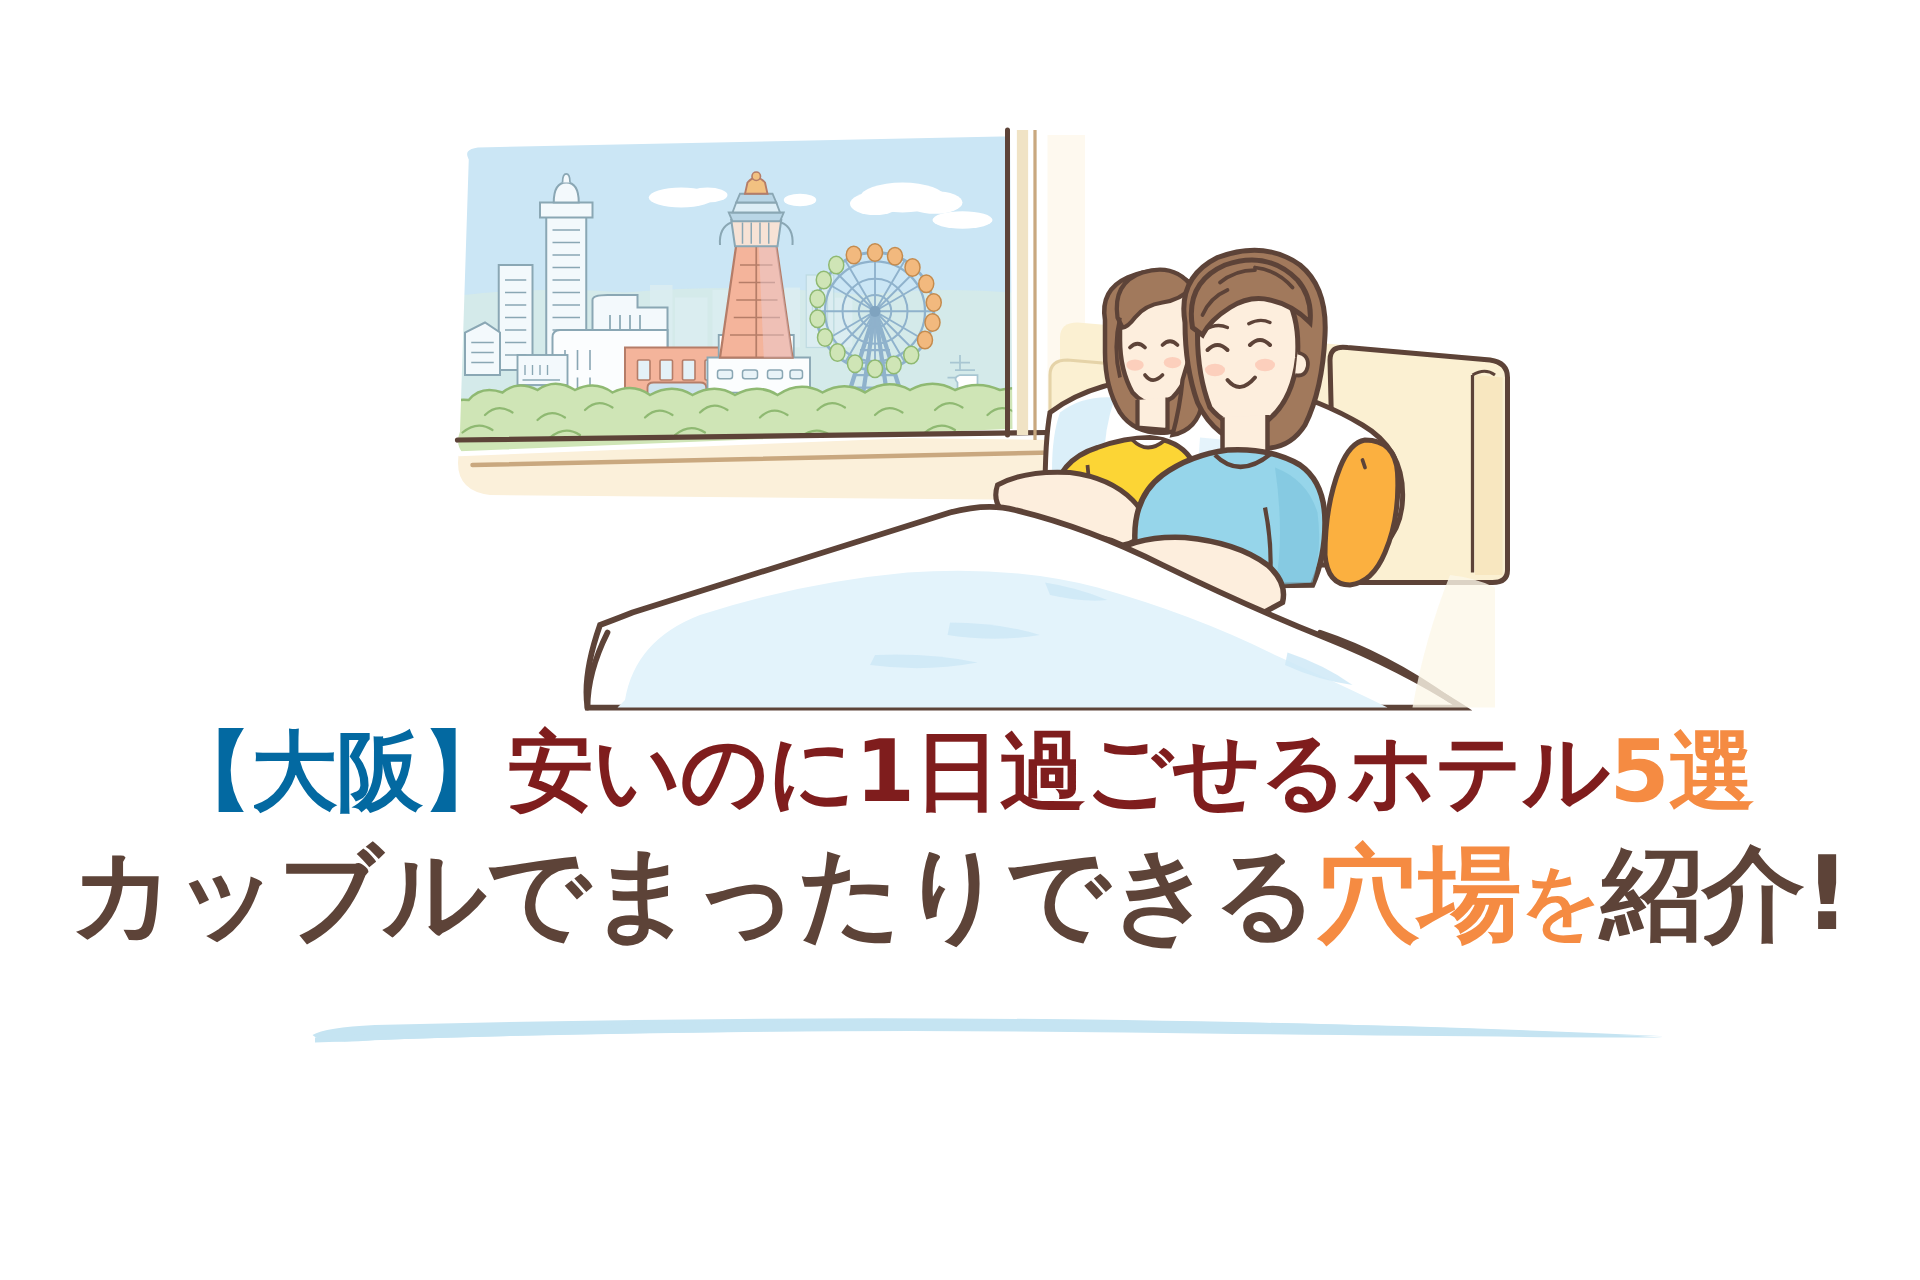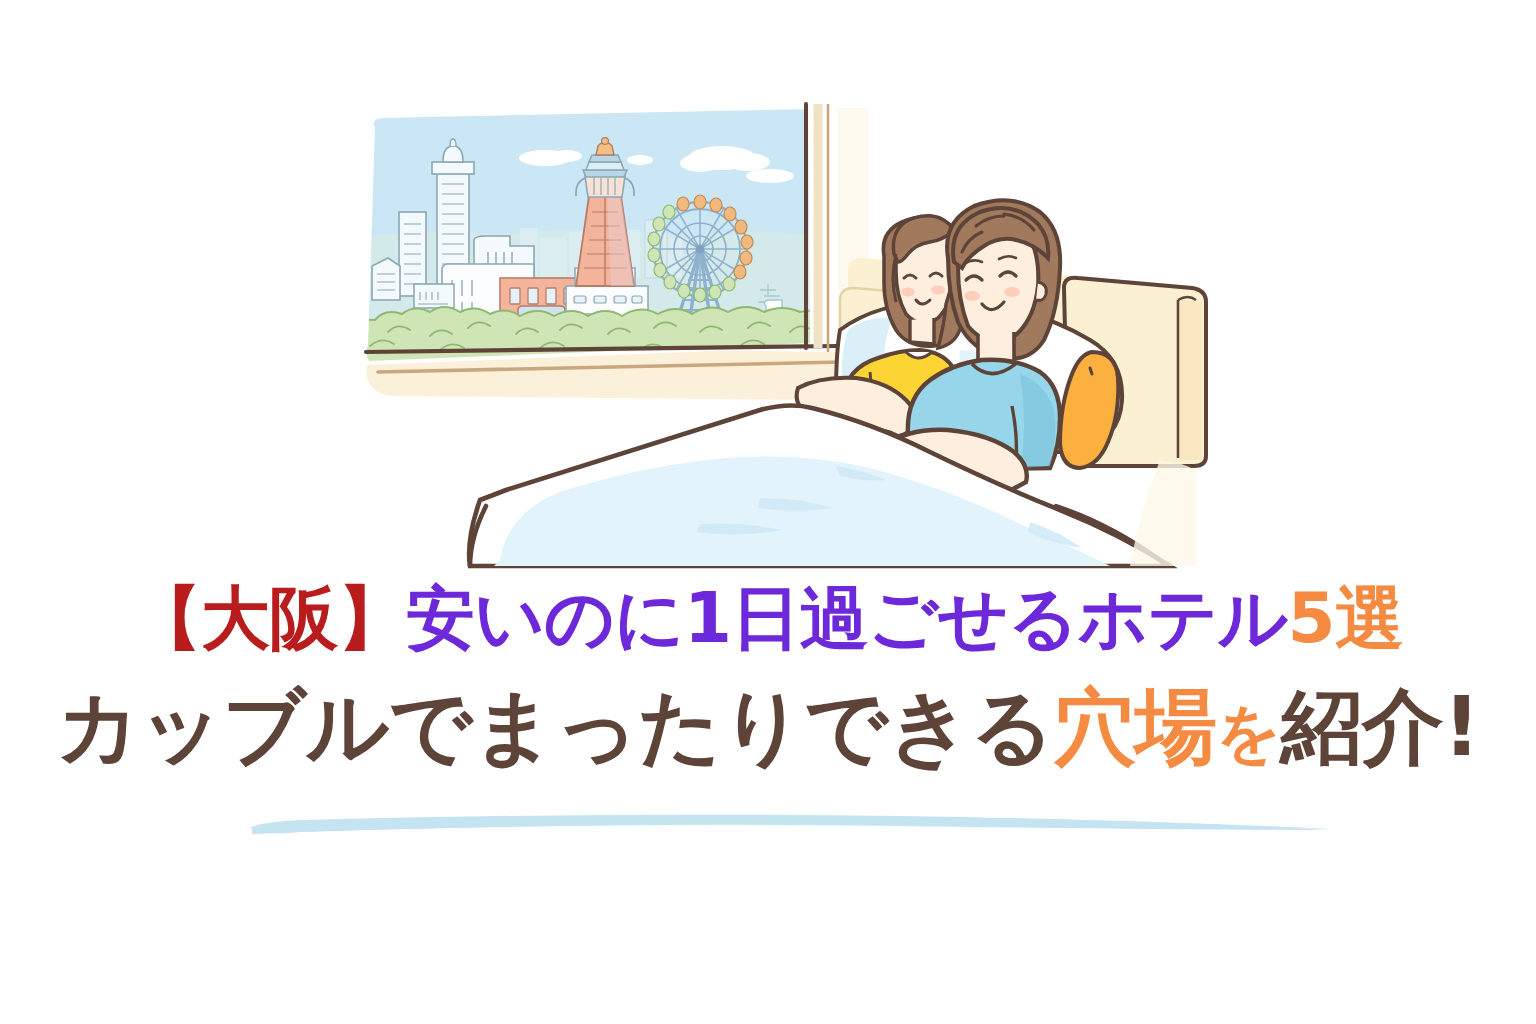--- a/index.html
+++ b/index.html
@@ -53,21 +53,21 @@
     letter-spacing: -0.01em;
   }
 
   #title-line-1 {
     font-size: 69px;
     margin-top: 12px;
     height: 86px;
   }
   #title-line-2 {
     font-size: 82px;
-    margin-top: 16px;
+    margin-top: 5px;
     height: 100px;
   }
 
   .t-brown  { color: #5d4338; }
   .t-blue   { color: #5b9ad7; }
   .t-orange { color: #f58b42; text-align: right; }
 
   .seg {
     display: inline-block;
     vertical-align: baseline;
@@ -473,21 +473,21 @@
         <path d="M1056,506 Q1110,524 1160,560" fill="none" stroke="#5d4338" stroke-width="4.4" stroke-linecap="round"></path>
 
         <path d="M1160,460 Q1180,462 1196,470 L1196,566 L1130,566 Q1140,510 1160,460 Z" fill="#fdf7e9" opacity="0.8"></path>
       </g>
     </svg>
   </div>
 
   <div id="text-block">
 
     <div id="title-line-1" class="title-line">
-      <span class="seg t-blue" style="color: #b91c1c;">【大阪】</span><span class="seg t-brown" style="color: #6d28d9;">安いのに1日過ごせるホテル</span><span class="seg t-orange" style="color: rgb(245, 139, 66);">5選</span>
+      <span class="seg t-blue" style="color: #0369a1;">【大阪】</span><span class="seg t-brown" style="color: #7f1d1d;">安いのに1日過ごせるホテル</span><span class="seg t-orange" style="color: rgb(245, 139, 66);">5選</span>
     </div>
 
     <div id="title-line-2" class="title-line">
       <span class="seg t-brown" style="color: rgb(93, 67, 56);">カッブルでまったりできる</span><span class="seg t-orange" style="color: rgb(245, 139, 66);">穴場</span><span class="seg t-orange seg-sm" style="color: rgb(245, 139, 66);">を</span><span class="seg t-brown" style="color: rgb(93, 67, 56);">紹介!</span>
     </div>
   </div>
 
   <div id="underline-wrap">
     <svg viewBox="0 0 1536 60" xmlns="http://www.w3.org/2000/svg">
       <path id="underline-path" d="M248,840 Z M250,28 Q260,22 300,20 Q600,12 900,16 Q1150,20 1330,30 Q1200,30 900,26 Q600,22 300,32 Q258,36 250,28 Z" fill="#c5e4f2"></path>

